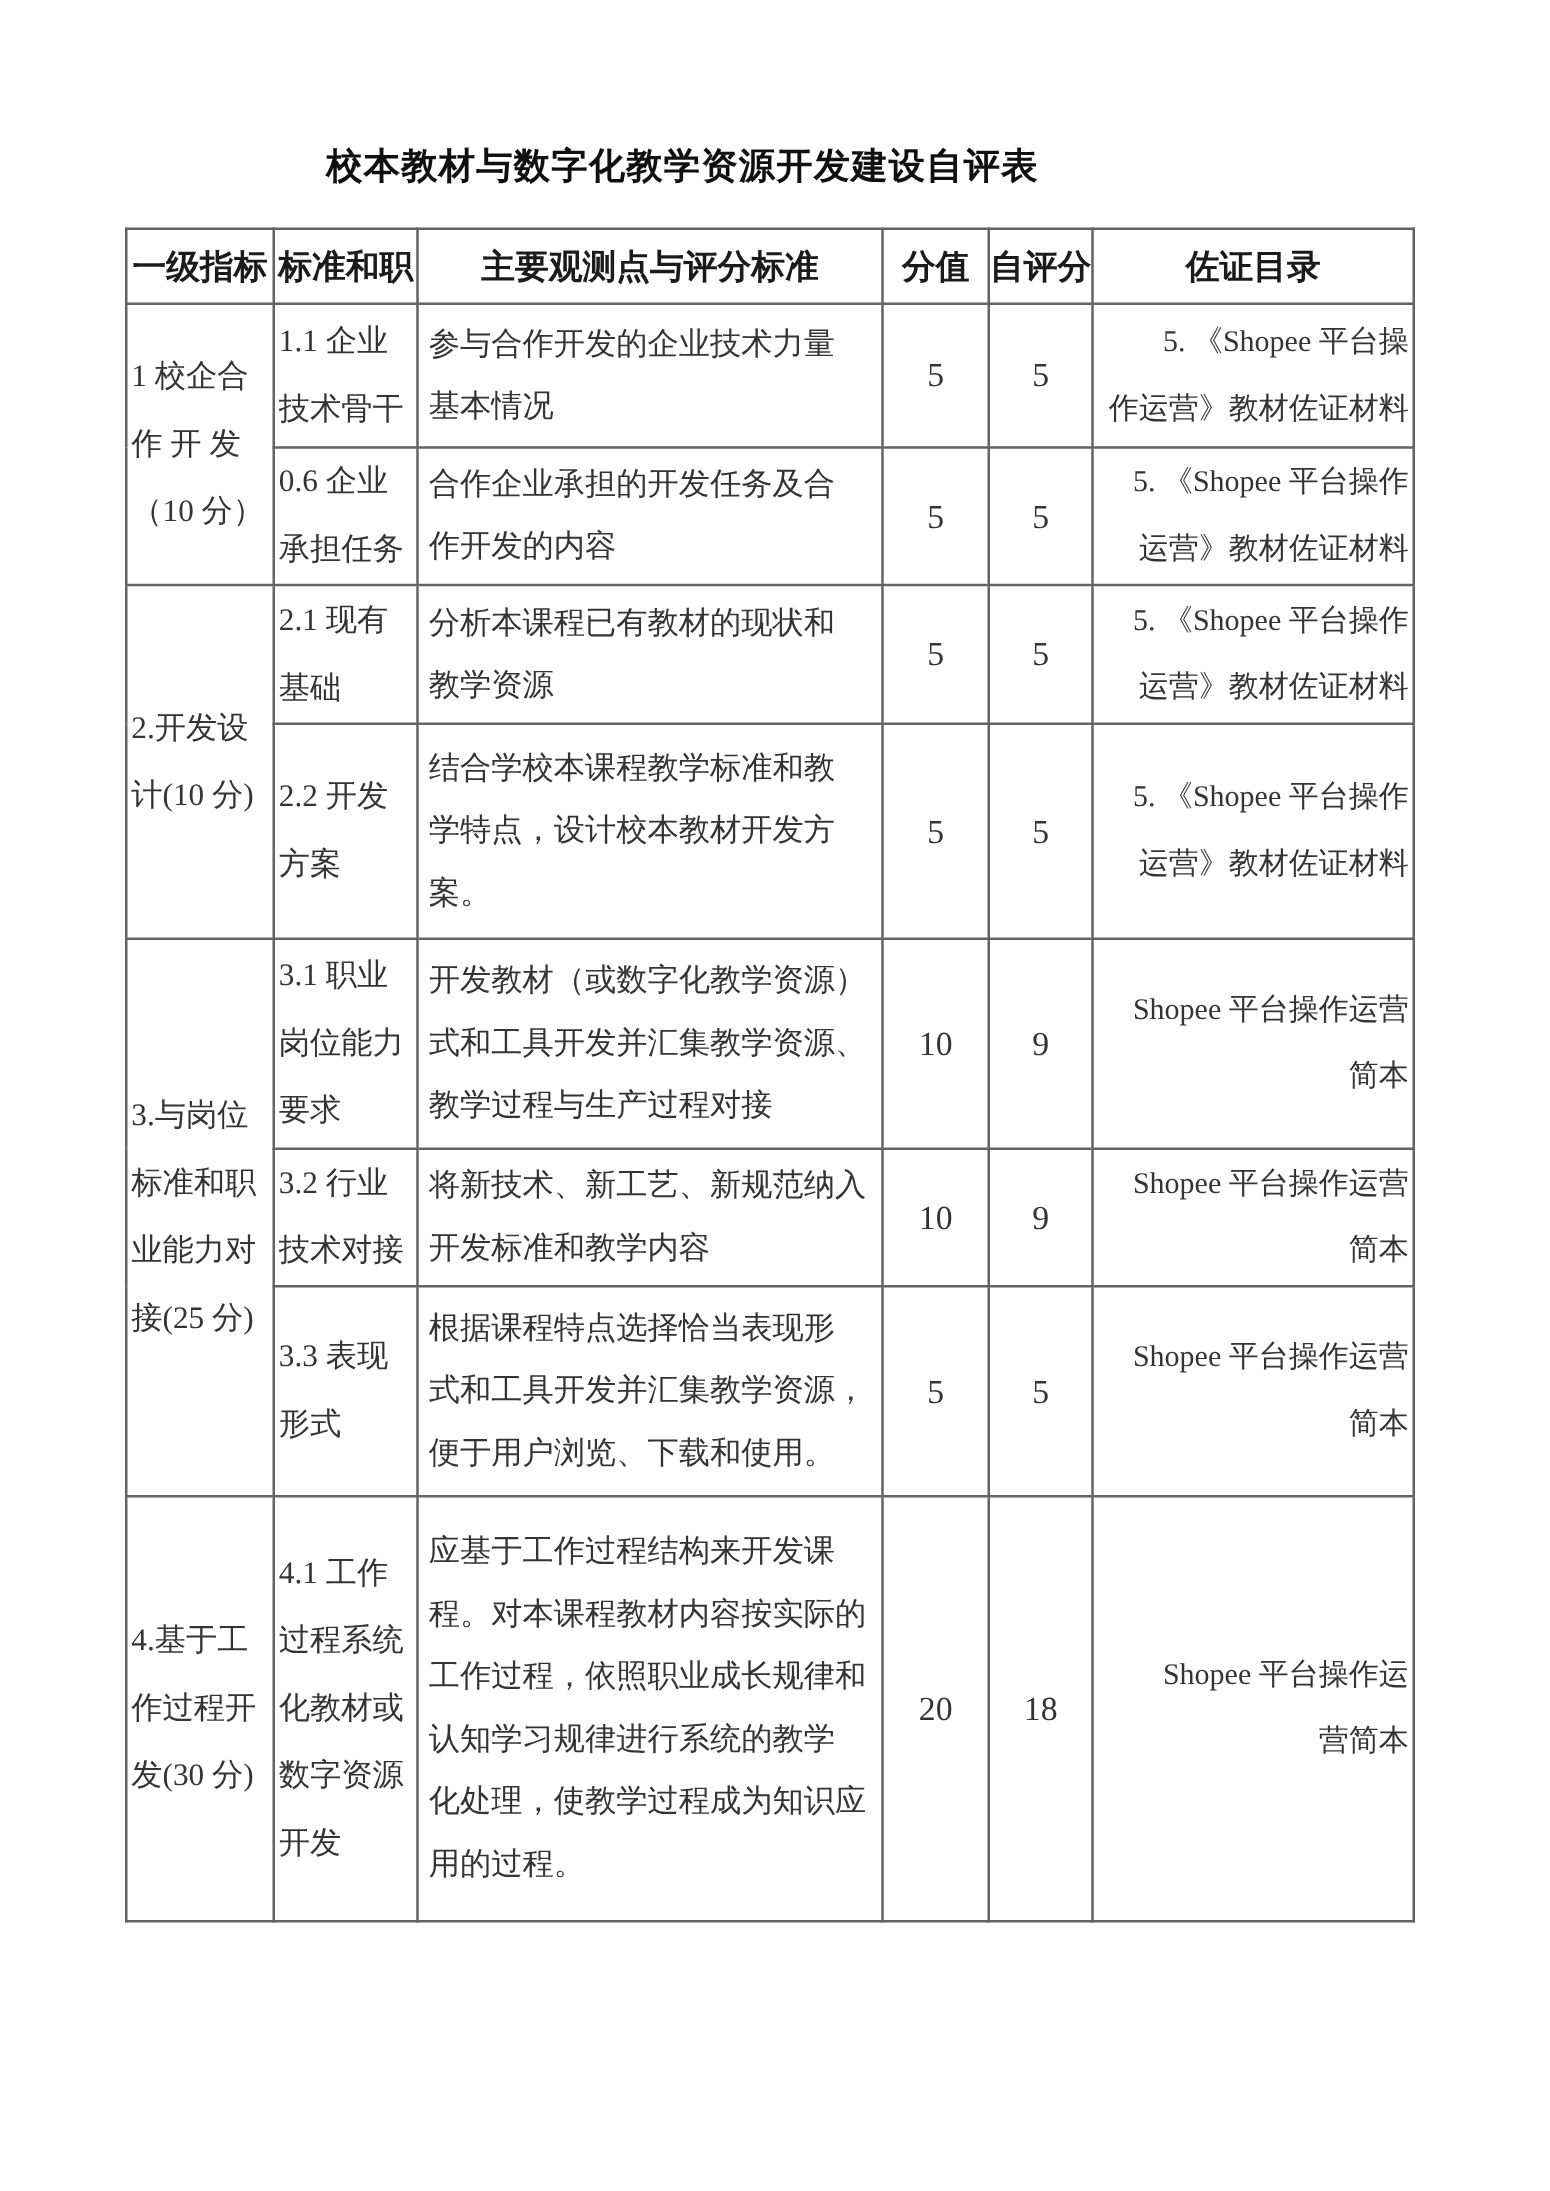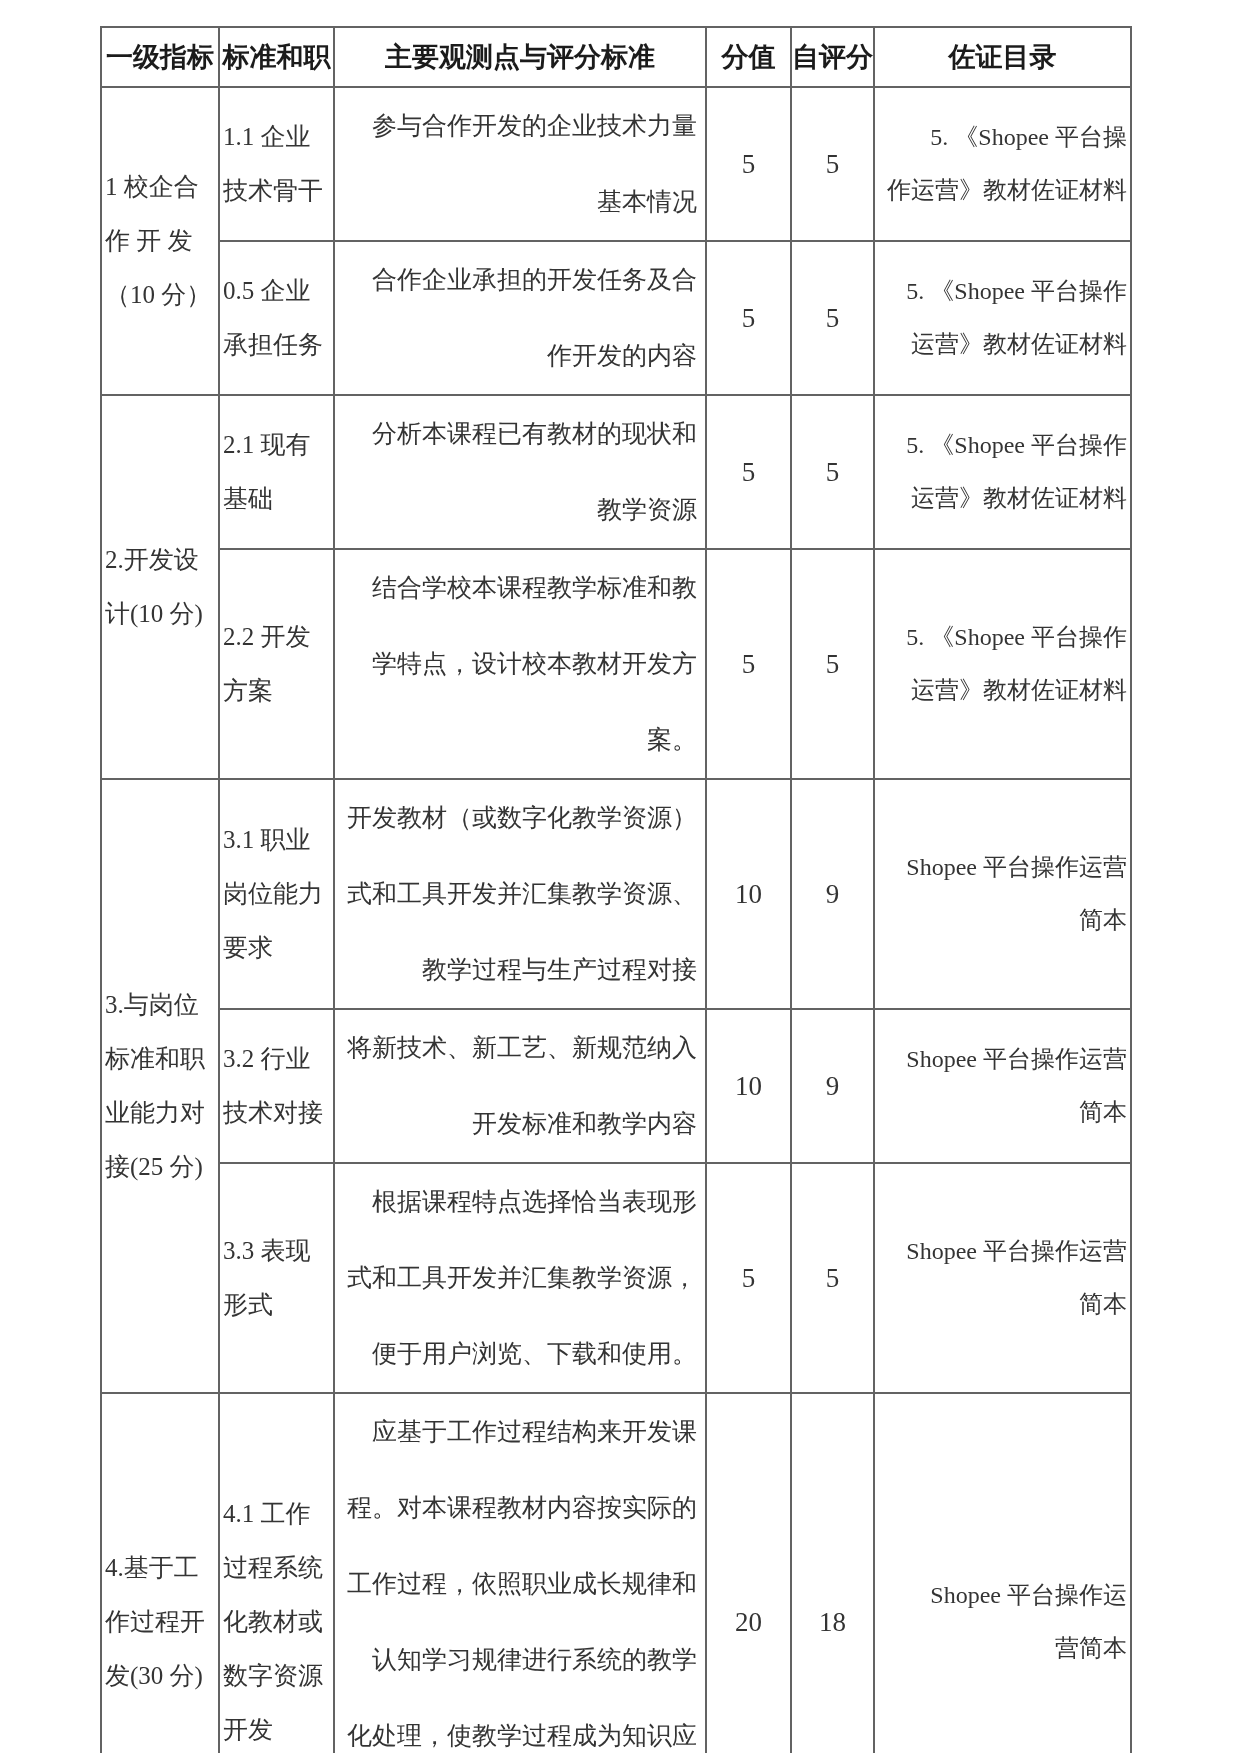--- a/index.html
+++ b/index.html
@@ -58,23 +58,23 @@
   }
   .c-l1, .c-l2 {
     font-size: 25px;
     line-height: 54px;
     padding: 0 3px;
     text-align: left;
     margin-left: 48px;
   }
   .c-crit {
     font-size: 25px;
-    line-height: 76px;
+    line-height: 50px;
     padding: 0 8px;
-    text-align: right;
+    text-align: left;
   }
   .c-num {
     font-size: 27px;
     text-align: center;
     padding: 0;
   }
   .c-evid {
     font-size: 24px;
     line-height: 53px;
     text-align: right;
@@ -88,20 +88,21 @@
   tr.r-3-1 { height: 168px; }
   tr.r-3-2 { height: 87px; }
   tr.r-3-3 { height: 168px; }
   tr.r-4-1 { height: 340px; }
 </style>
 </head>
 <body>
 
 <div class="page">
 
+  <h1 class="title">校本教材与数字化教学资源开发建设自评表</h1>
 
   <table class="eval">
     <colgroup>
       <col class="c1">
         <col class="c2">
         <col class="c3">
         <col class="c4">
         <col class="c5">
         <col class="c6">
     </colgroup>
@@ -124,21 +125,21 @@
         <td class="c-l2">1.1 企业
 技术骨干</td>
         <td class="c-crit">参与合作开发的企业技术力量
 基本情况</td>
         <td class="c-num">5</td>
         <td class="c-num">5</td>
         <td class="c-evid">5. 《Shopee 平台操
 作运营》教材佐证材料</td>
       </tr>
       <tr class="r-1-2">
-        <td class="c-l2">0.5 企业
+        <td class="c-l2">0.6 企业
 承担任务</td>
         <td class="c-crit">合作企业承担的开发任务及合
 作开发的内容</td>
         <td class="c-num">5</td>
         <td class="c-num">5</td>
         <td class="c-evid">5. 《Shopee 平台操作
 运营》教材佐证材料</td>
       </tr>
 
       <tr class="r-2-1">

